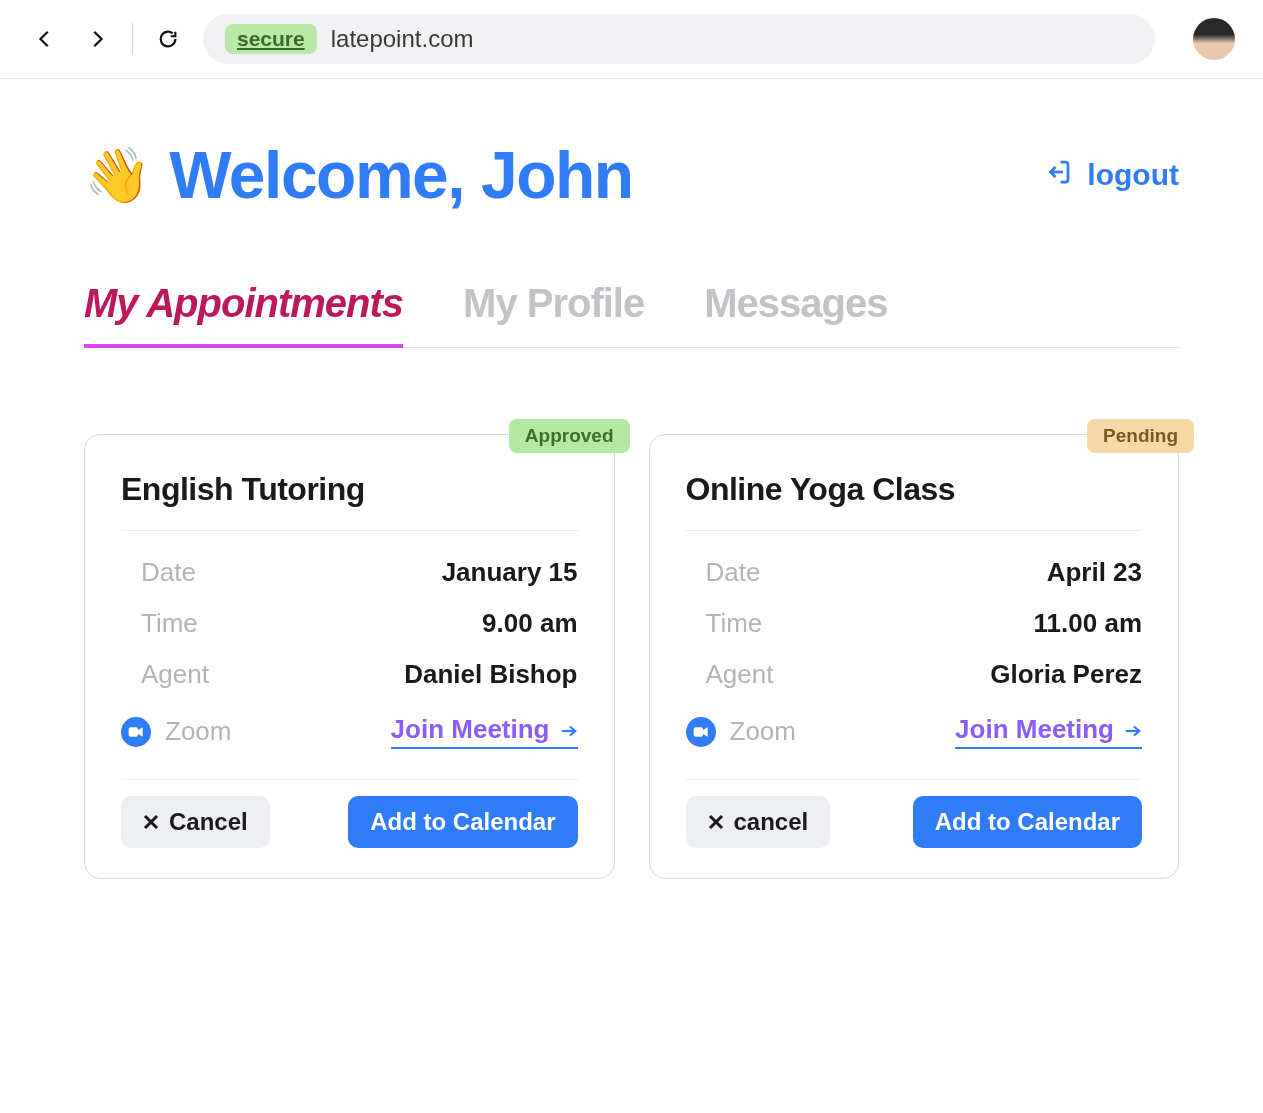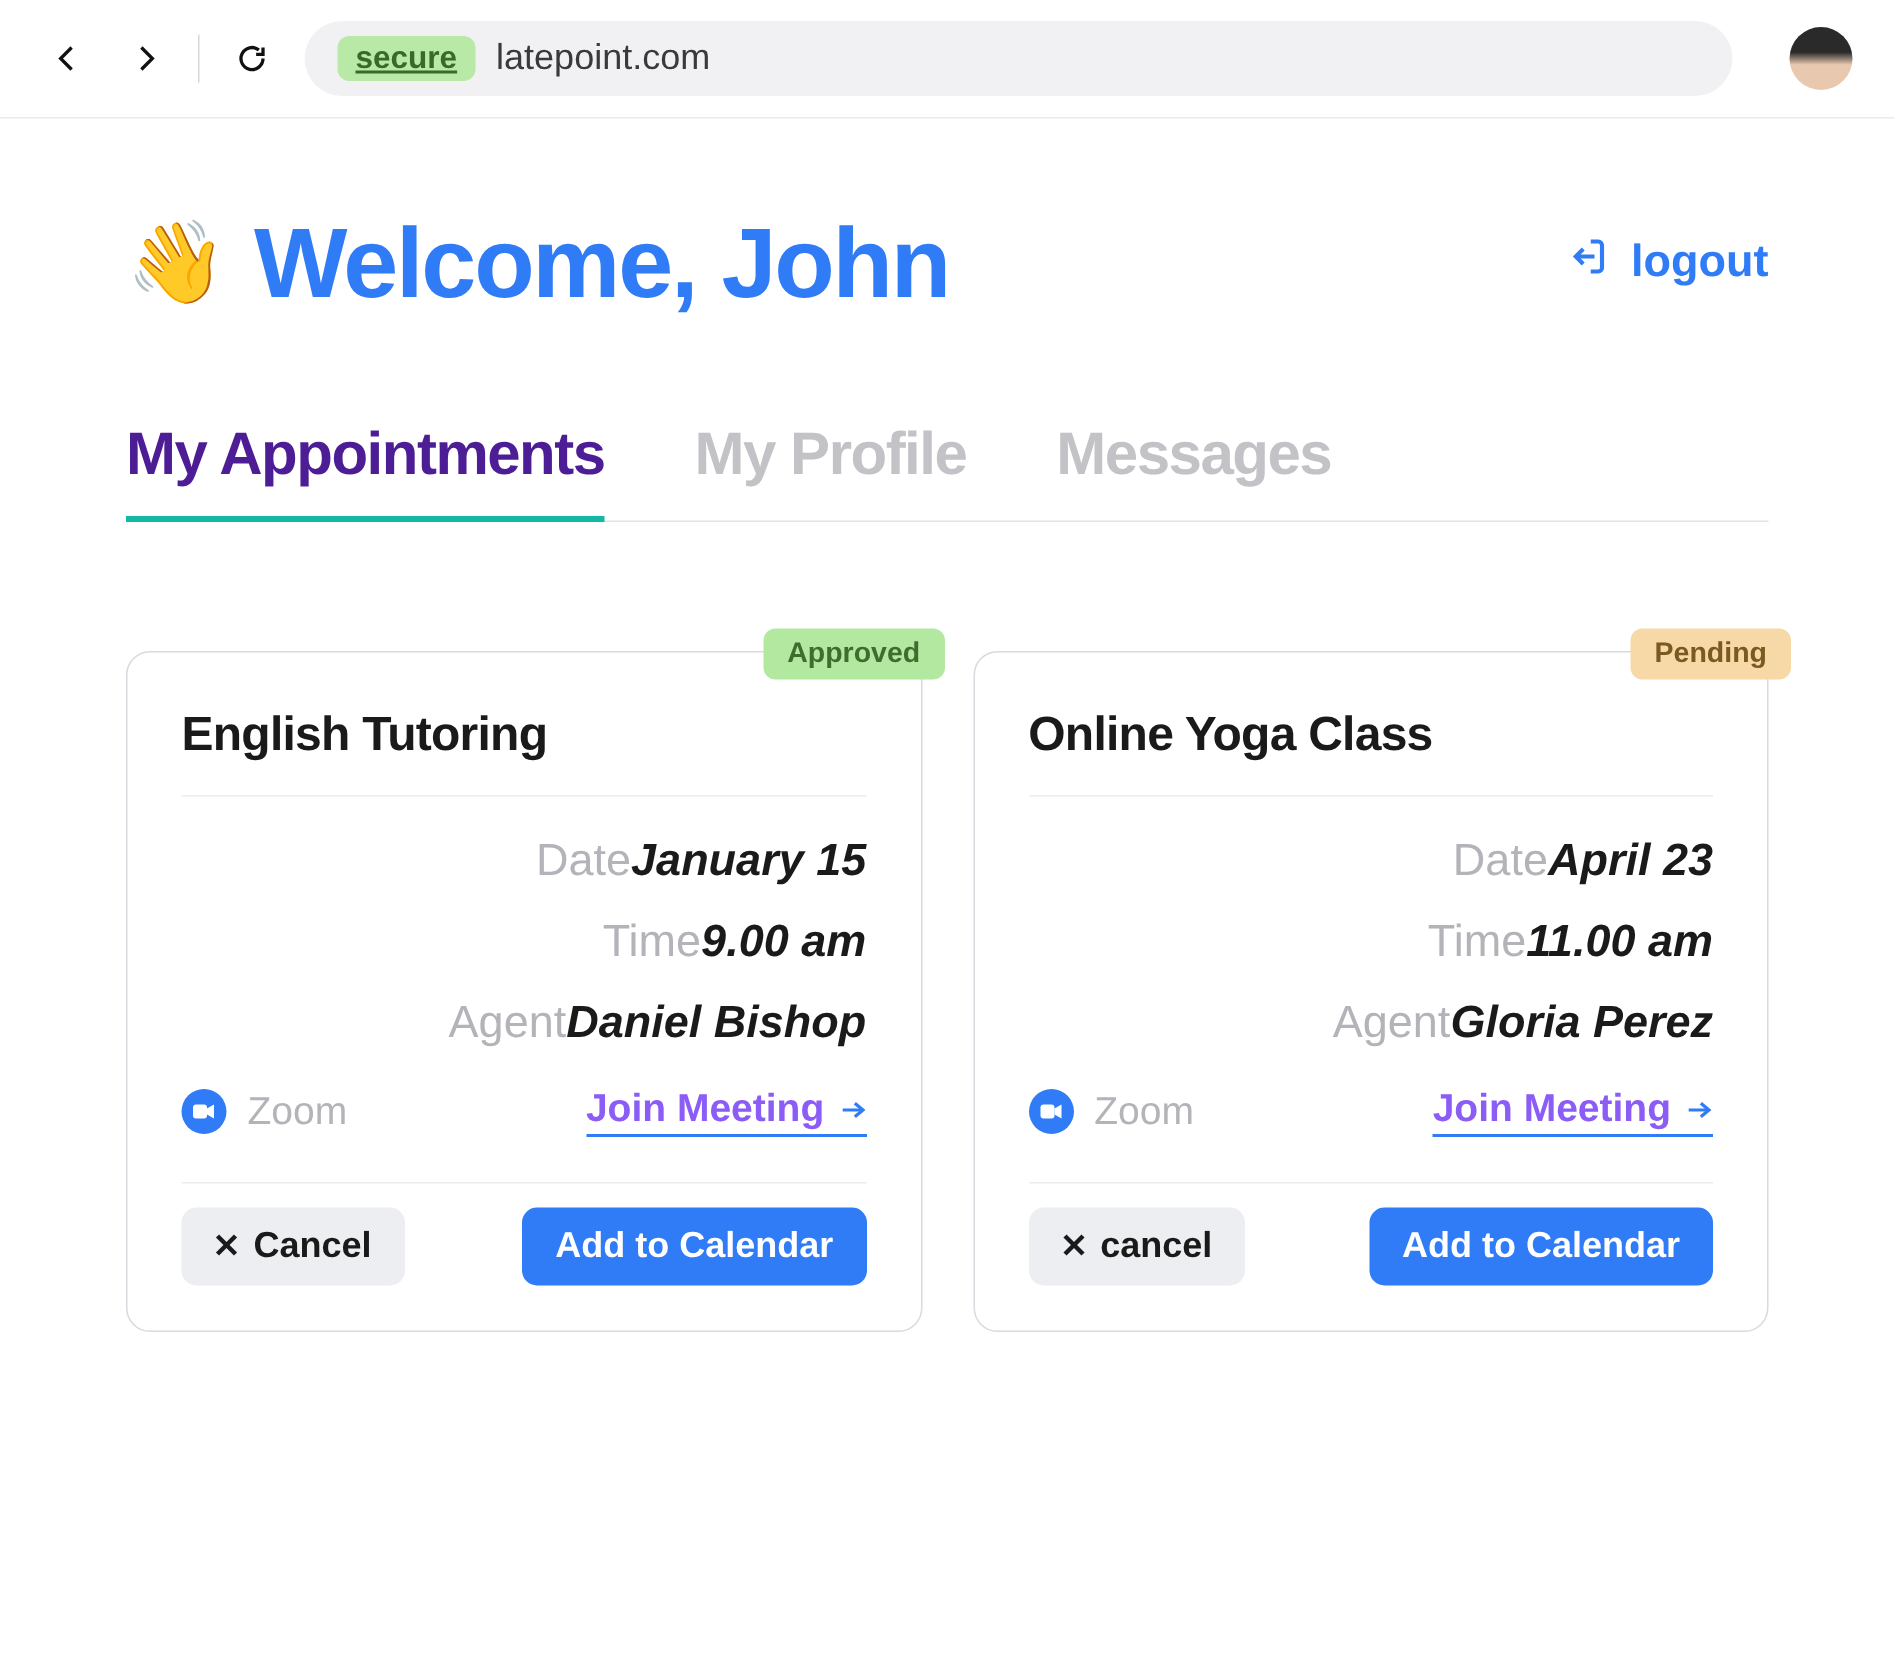--- a/index.html
+++ b/index.html
@@ -92,23 +92,24 @@
     }
     .tab {
       font-size: 40px;
       font-weight: 700;
       color: #c2c2c7;
       padding-bottom: 18px;
       letter-spacing: -1px;
       cursor: pointer;
     }
     .tab.active {
-      color: #4c1d95;
-      border-bottom: 4px solid #14b8a6;
+      color: #be185d;
+      border-bottom: 4px solid #d946ef;
       margin-bottom: -1px;
+      font-style: italic;
     }
 
     
     .cards {
       display: flex;
       gap: 34px;
     }
     .card {
       position: relative;
       flex: 1;
@@ -132,27 +133,28 @@
       font-size: 32px;
       font-weight: 700;
       letter-spacing: -0.5px;
       padding-bottom: 22px;
       border-bottom: 1px solid #ececef;
       margin-bottom: 26px;
     }
 
     .row {
       display: flex;
-      justify-content: flex-end;
-      align-items: center;
-      font-size: 30px;
+      justify-content: space-between;
+      align-items: center;
+      font-size: 26px;
       margin-bottom: 20px;
+      margin-left: 20px;
     }
     .row .label { color: #b3b3b9; font-weight: 500; }
-    .row .value { color: #1a1a1a; font-weight: 600; font-style: italic; }
+    .row .value { color: #1a1a1a; font-weight: 600; }
 
     .zoom-row {
       display: flex;
       justify-content: space-between;
       align-items: center;
       font-size: 26px;
       margin: 24px 0 30px 0;
     }
     .zoom-left { display: flex; align-items: center; gap: 14px; }
     .zoom-icon {

